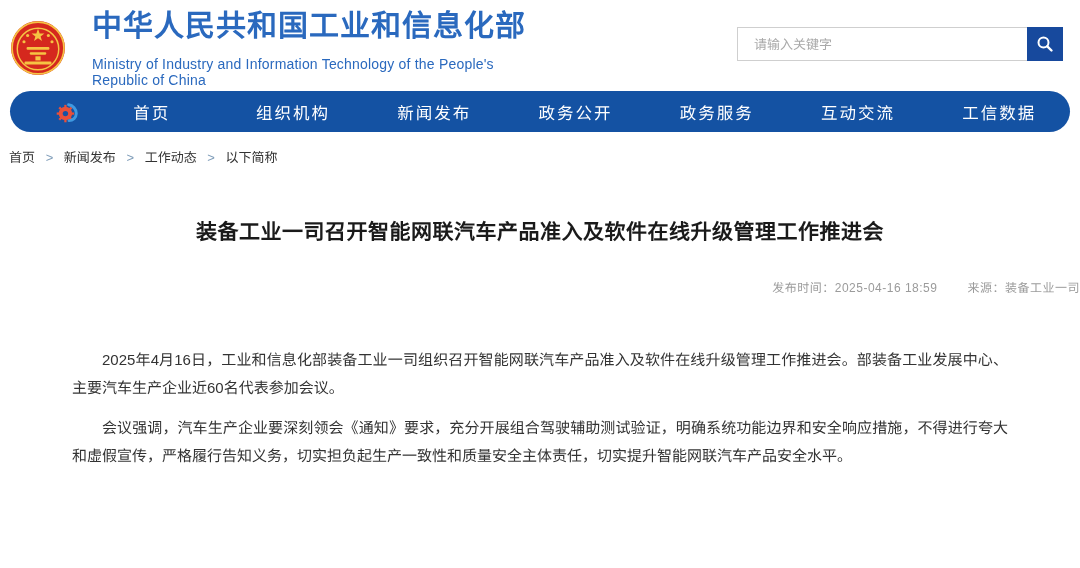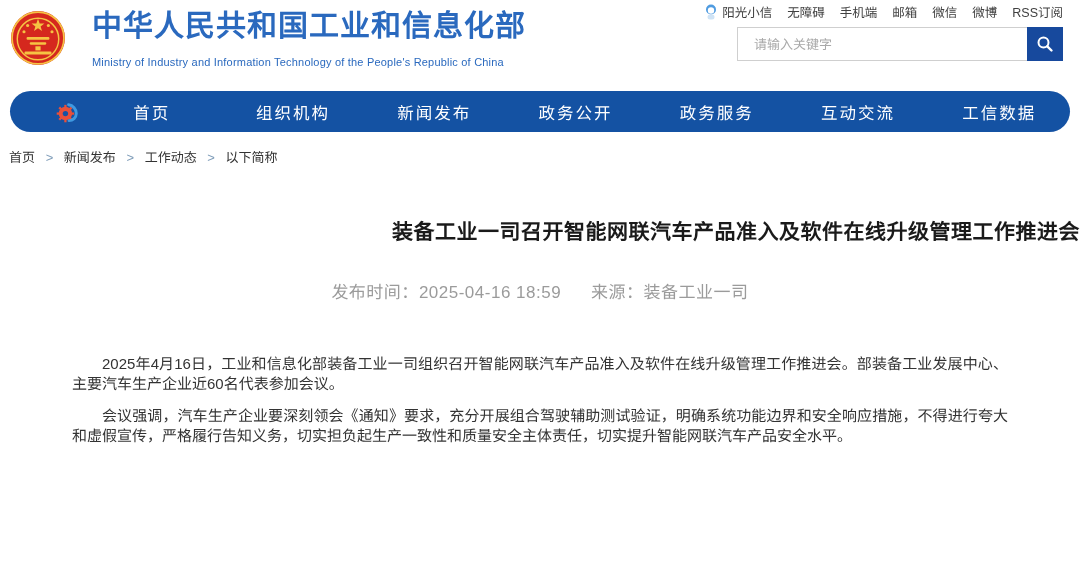--- a/index.html
+++ b/index.html
@@ -8,21 +8,21 @@
     width:1080px; height:568px; background:#ffffff; overflow:hidden;
     font-family:"Liberation Sans","DejaVu Sans",sans-serif;
     color:#333;
   }
 
   
   .header { position:relative; height:88px; padding:9px 0 0 10px; }
   .brand { display:flex; align-items:center; gap:26px; cursor:pointer; width:520px; }
   .brand-emblem { width:56px; height:56px; flex:0 0 auto; }
   .brand-cn { font-size:30px; font-weight:bold; color:#2a69be; letter-spacing:1px; line-height:1.15; }
-  .brand-en { font-size:11px; color:#2a69be; margin-top:12px; letter-spacing:0.2px; }
+  .brand-en { font-size:14px; color:#2a69be; margin-top:12px; letter-spacing:0.2px; }
 
   .topbar {
     position:absolute; top:2px; right:17px;
     display:flex; align-items:center; gap:15px;
     font-size:12.5px; color:#404040; white-space:nowrap;
   }
   .toplink { cursor:pointer; display:inline-flex; align-items:center; gap:4px; }
   .mascot-icon { width:14px; height:16px; display:inline-block; }
 
   .searchbox {
@@ -51,31 +51,31 @@
     cursor:pointer; letter-spacing:2px; user-select:none;
   }
 
   
   .breadcrumb { margin:15px 0 0 9px; font-size:13px; color:#333; }
   .crumb { cursor:pointer; }
   .crumb-sep { color:#7f9db9; margin:0 7px; }
 
   
   .article-title {
-    margin-top:49px; text-align:right;
+    margin-top:49px; text-align:center;
     font-size:21px; font-weight:bold; color:#1a1a1a; letter-spacing:0.5px;
   }
   .article-meta {
-    margin-top:33px; text-align:center;
-    font-size:17px; color:#9b9b9b; letter-spacing:0.5px;
+    margin-top:33px; text-align:right;
+    font-size:12px; color:#9b9b9b; letter-spacing:0.5px;
   }
   .meta-source-label { margin-left:30px; }
   .article-body {
     margin:51px 72px 12px 72px;
-    font-size:15px; line-height:20px; color:#333;
+    font-size:15px; line-height:28px; color:#333;
   }
   .article-body p { margin:0 0 12px 0; text-indent:2em; text-align:justify; }
 </style>
 </head>
 <body>
 
 <div class="header">
 
   <div class="brand">
     <svg class="brand-emblem" viewBox="0 0 54 54">
@@ -91,36 +91,20 @@
       <rect x="19" y="31" width="16" height="2.4" rx="1" fill="#f6c343"></rect>
       <rect x="24.5" y="35" width="5" height="4" fill="#f6c343"></rect>
       <rect x="14" y="40" width="26" height="2.8" rx="1" fill="#f6c343"></rect>
     </svg>
     <div>
       <div class="brand-cn">中华人民共和国工业和信息化部</div>
       <div class="brand-en">Ministry of Industry and Information Technology of the People's Republic of China</div>
     </div>
   </div>
 
-  <div class="topbar">
-    <span class="toplink">
-      <svg class="mascot-icon" viewBox="0 0 14 16">
-        <circle cx="7" cy="5.5" r="5" fill="#4f9be0"></circle>
-        <circle cx="7" cy="6.5" r="3.2" fill="#ffffff"></circle>
-        <rect x="3.5" y="10.5" width="7" height="5" rx="2.5" fill="#cfe3f5"></rect>
-      </svg>
-      <span>阳光小信</span>
-    </span>
-    <span class="toplink">无障碍</span>
-    <span class="toplink">手机端</span>
-    <span class="toplink">邮箱</span>
-    <span class="toplink">微信</span>
-    <span class="toplink">微博</span>
-    <span class="toplink">RSS订阅</span>
-  </div>
 
   <div class="searchbox">
     <input class="search-input" type="text" placeholder="请输入关键字" style="">
     <button class="search-btn">
       <svg width="18" height="18" viewBox="0 0 18 18">
         <circle cx="7.5" cy="7.5" r="5" fill="none" stroke="#ffffff" stroke-width="2"></circle>
         <line x1="11.3" y1="11.3" x2="15.5" y2="15.5" stroke="#ffffff" stroke-width="2.4" stroke-linecap="round"></line>
       </svg>
     </button>
   </div>

